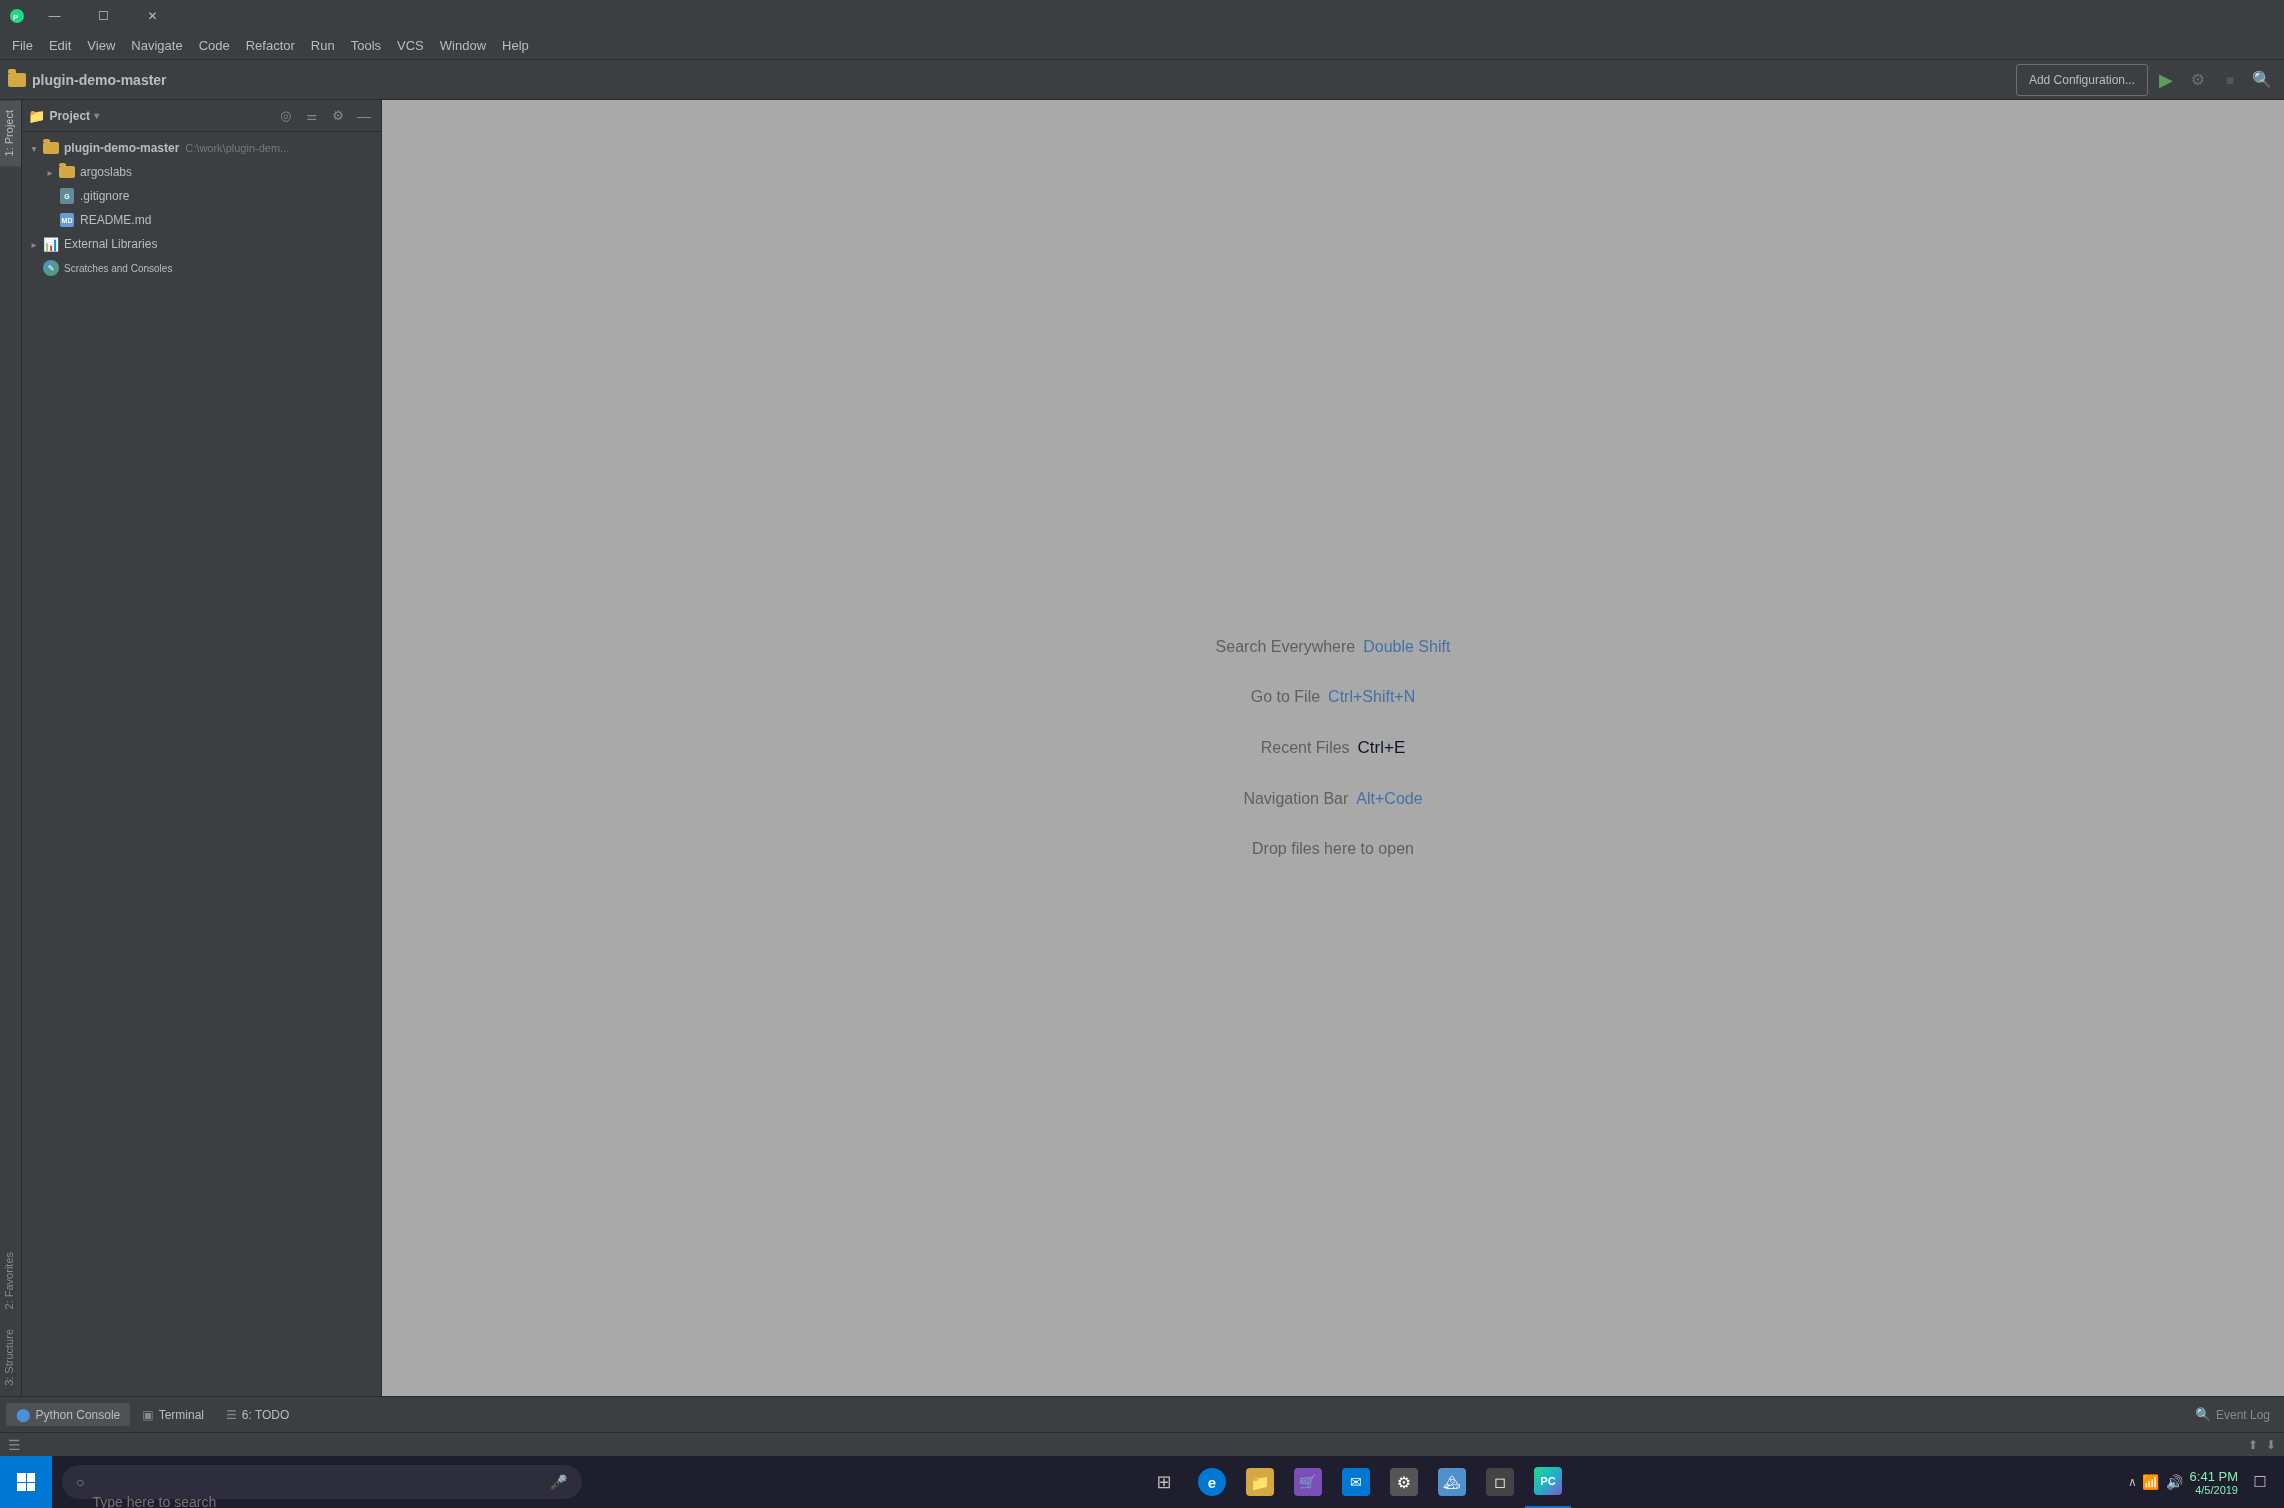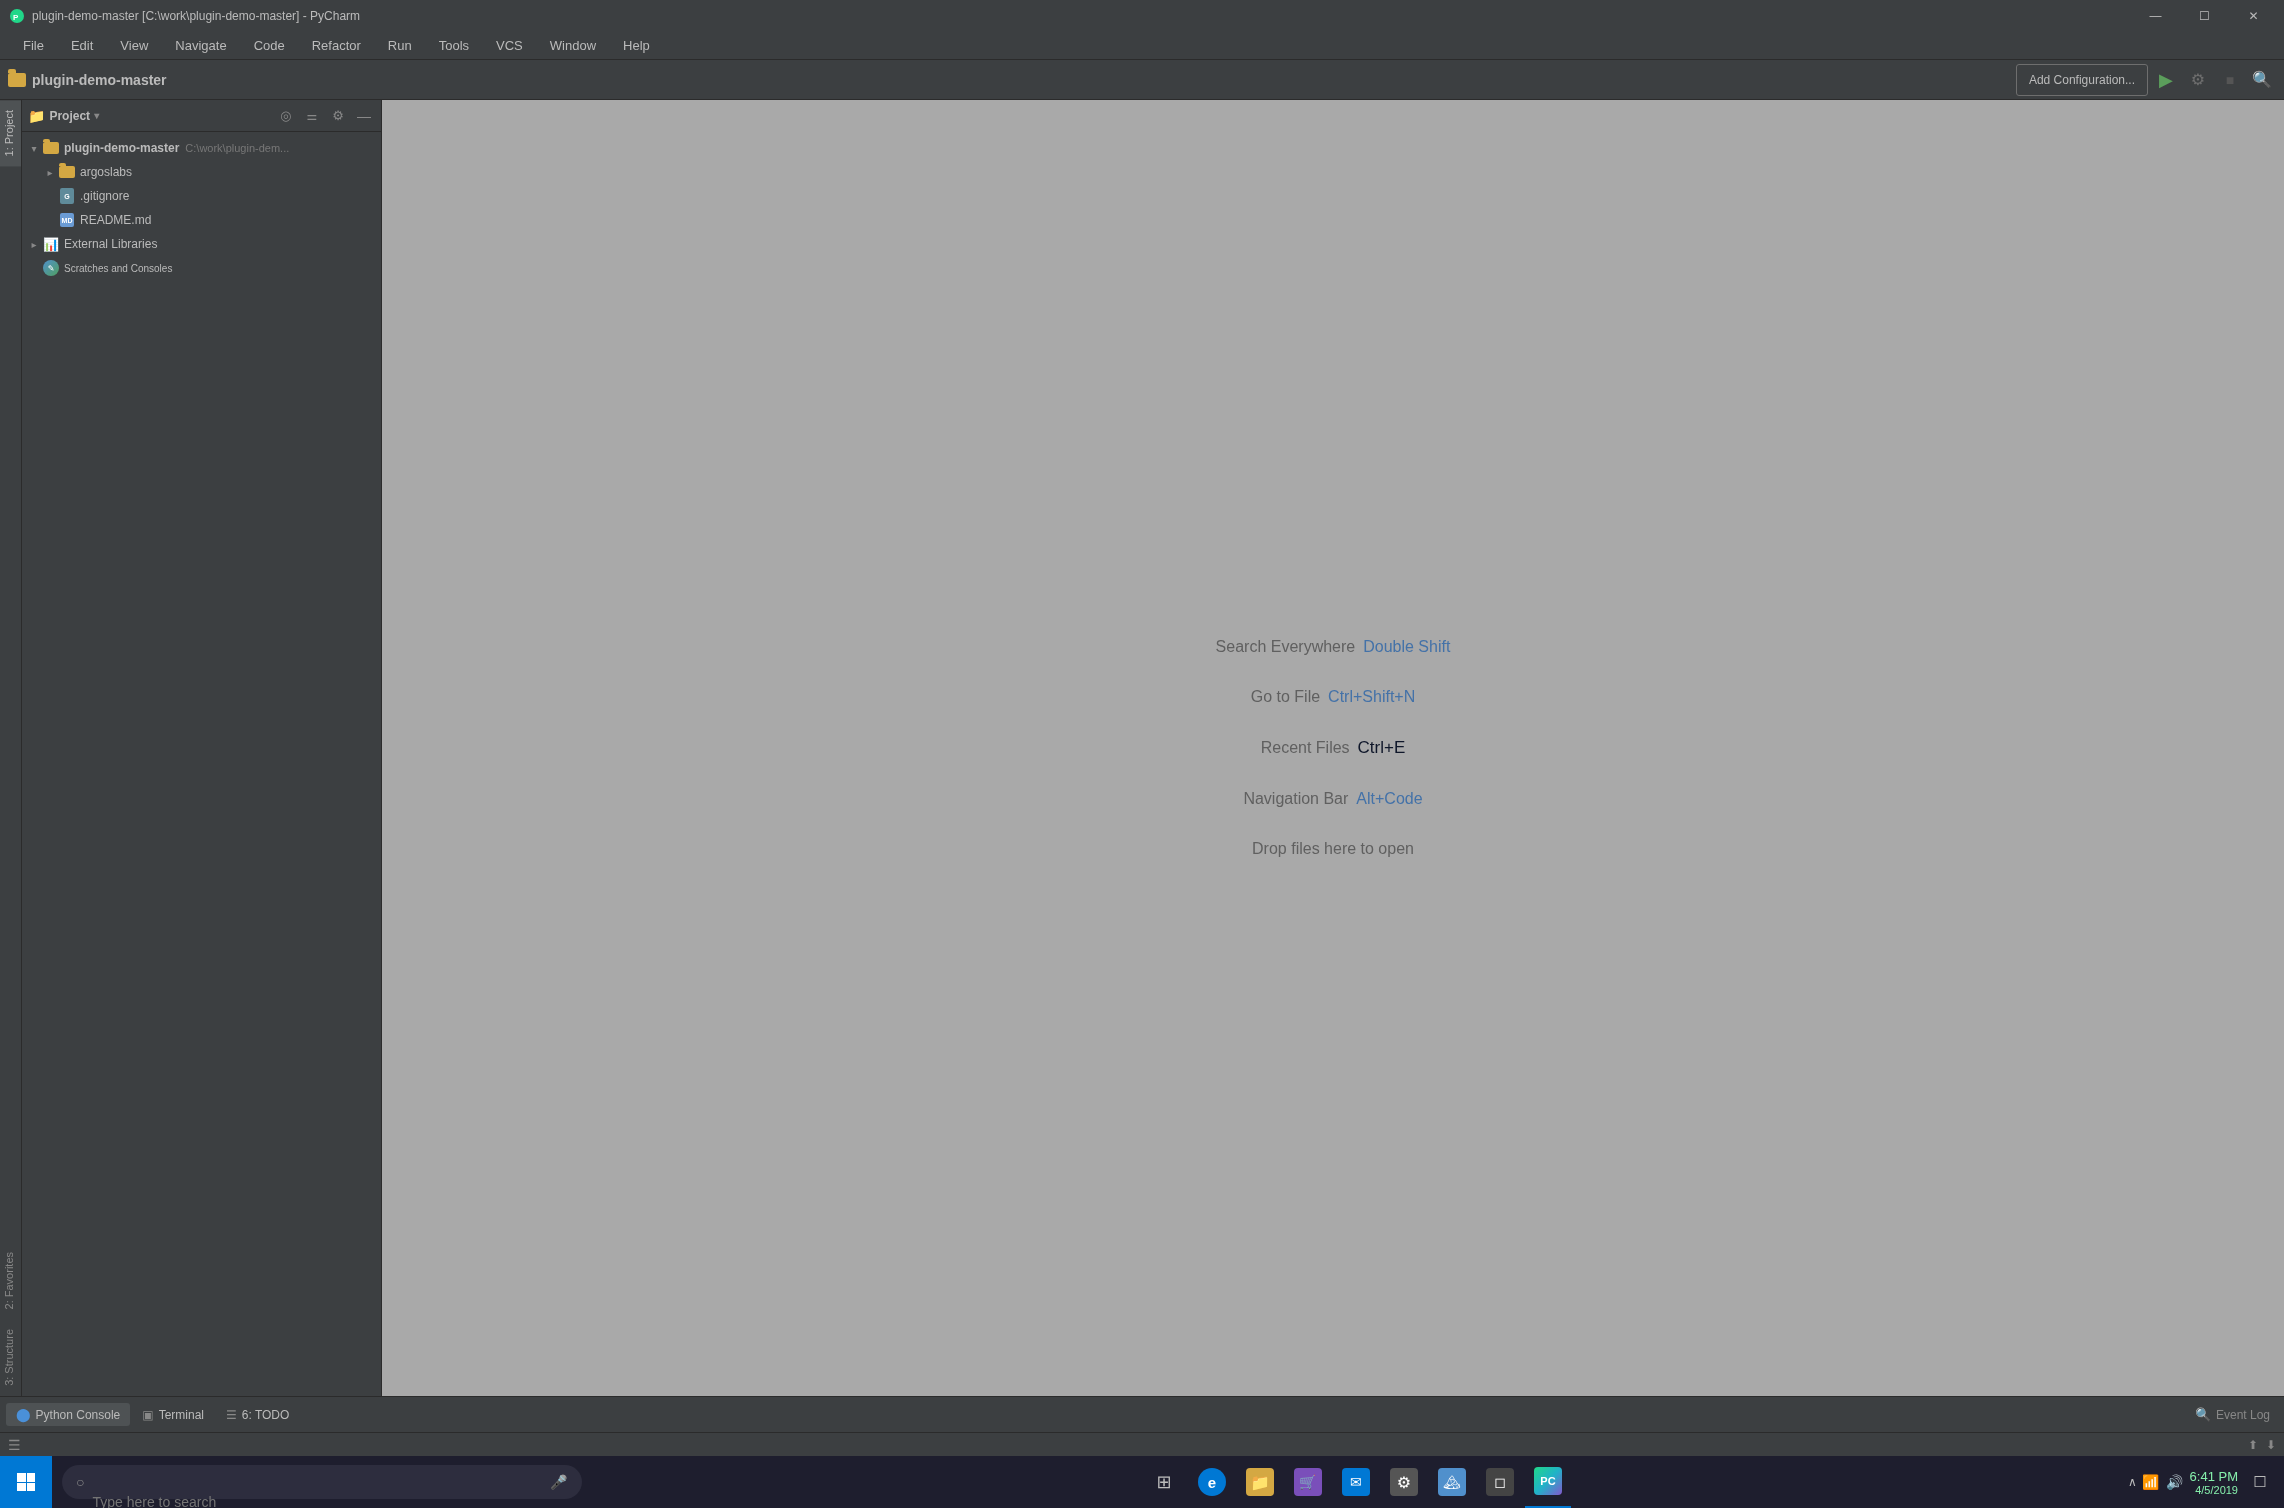--- a/index.html
+++ b/index.html
@@ -57,21 +57,20 @@
       align-items: center;
       padding: 0 4px;
       border-bottom: 1px solid #2B2B2B;
     }
     #menu-bar .menu-item {
       padding: 3px 8px;
       color: #BBBBBB;
       font-size: 13px;
       cursor: pointer;
       border-radius: 3px;
-      margin-left: 11px;
     }
 
     
     #toolbar {
       height: 40px;
       background: #3C3F41;
       display: flex;
       align-items: center;
       padding: 0 8px;
       border-bottom: 1px solid #2B2B2B;
@@ -381,21 +380,20 @@
 </head>
 <body>
 
 <div id="title-bar">
   <div class="app-icon">
     <svg width="16" height="16" viewBox="0 0 16 16">
       <circle cx="8" cy="8" r="7" fill="#21D789"></circle>
       <text x="4" y="12" font-size="8" fill="white" font-weight="bold">P</text>
     </svg>
   </div>
-  <div class="title-text">plugin-demo-master [C:\work\plugin-demo-master] - PyCharm</div>
   <div class="window-controls">
     <div class="win-btn">—</div>
     <div class="win-btn">☐</div>
     <div class="win-btn close">✕</div>
   </div>
 </div>
 
 <div id="menu-bar">
   <div class="menu-item">File</div>
   <div class="menu-item">Edit</div>

